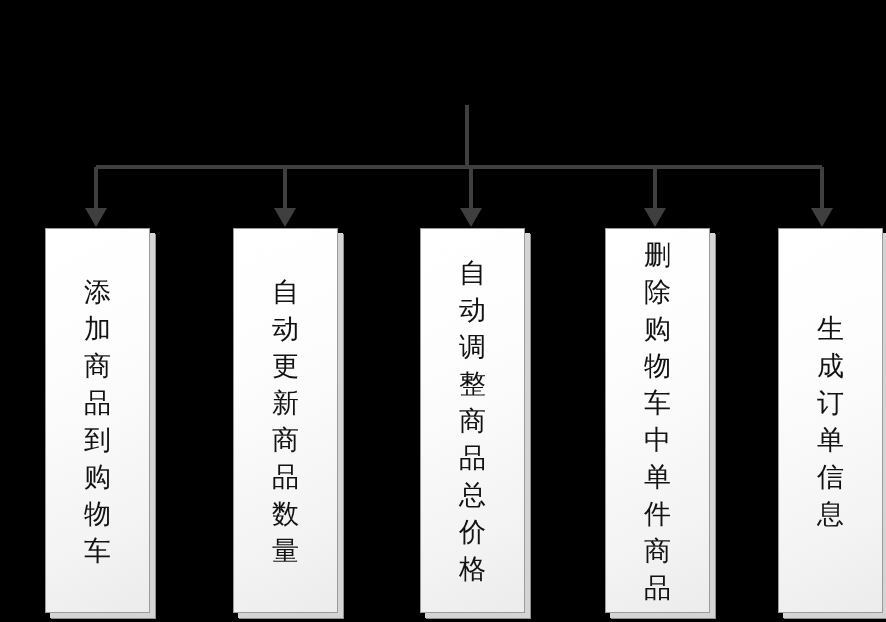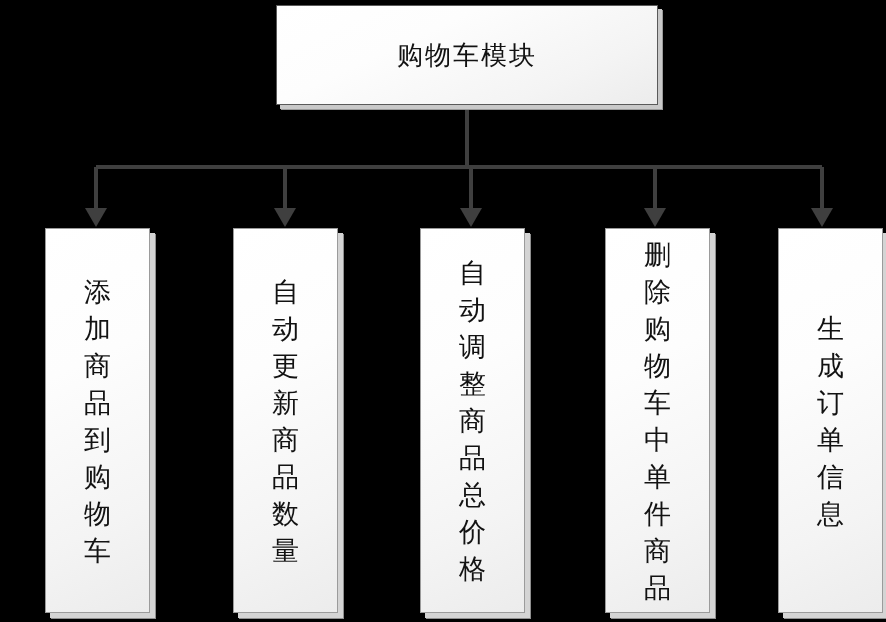--- a/index.html
+++ b/index.html
@@ -84,23 +84,20 @@
         <polygon points="274,208 296,208 285,227" stroke="none"></polygon>
         <line x1="471" y1="167" x2="471" y2="210" stroke-linecap="butt"></line>
         <polygon points="460,208 482,208 471,227" stroke="none"></polygon>
         <line x1="655" y1="167" x2="655" y2="210" stroke-linecap="butt"></line>
         <polygon points="644,208 666,208 655,227" stroke="none"></polygon>
         <line x1="822" y1="167" x2="822" y2="210" stroke-linecap="butt"></line>
         <polygon points="811,208 833,208 822,227" stroke="none"></polygon>
       </g>
   </svg>
 
-  <div class="node root" id="root-node" style="left: 276px; top: 5px; width: 382px; height: 100px;">
-    <span class="root-label">购物车模块</span>
-  </div>
 
   <div id="leaf-host">
       <div class="node leaf" style="left: 45px; top: 228px; width: 105px; height: 385px;">
         <div class="leaf-label">
           <span class="ch">添</span>
           <span class="ch">加</span>
           <span class="ch">商</span>
           <span class="ch">品</span>
           <span class="ch">到</span>
           <span class="ch">购</span>

